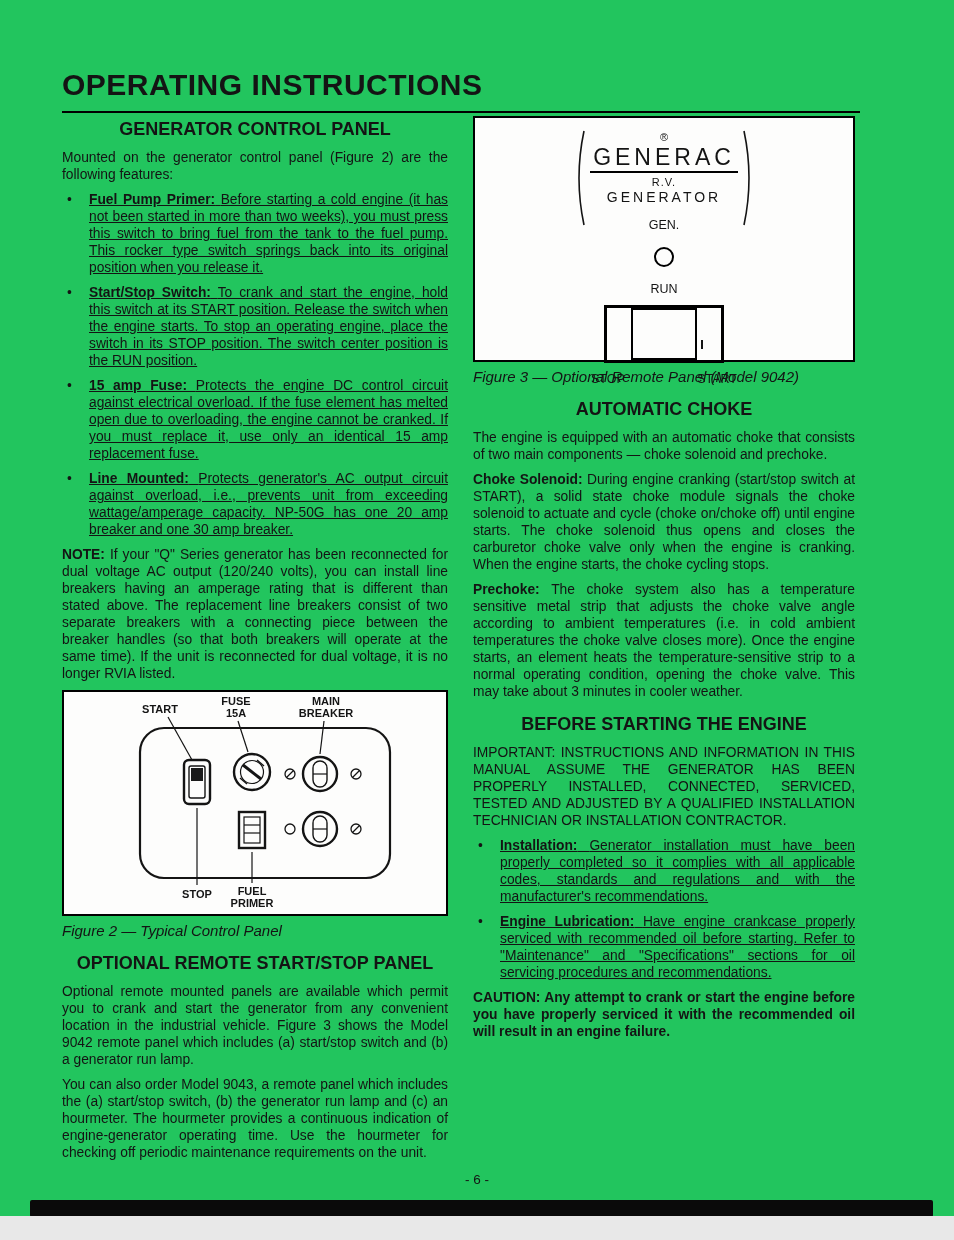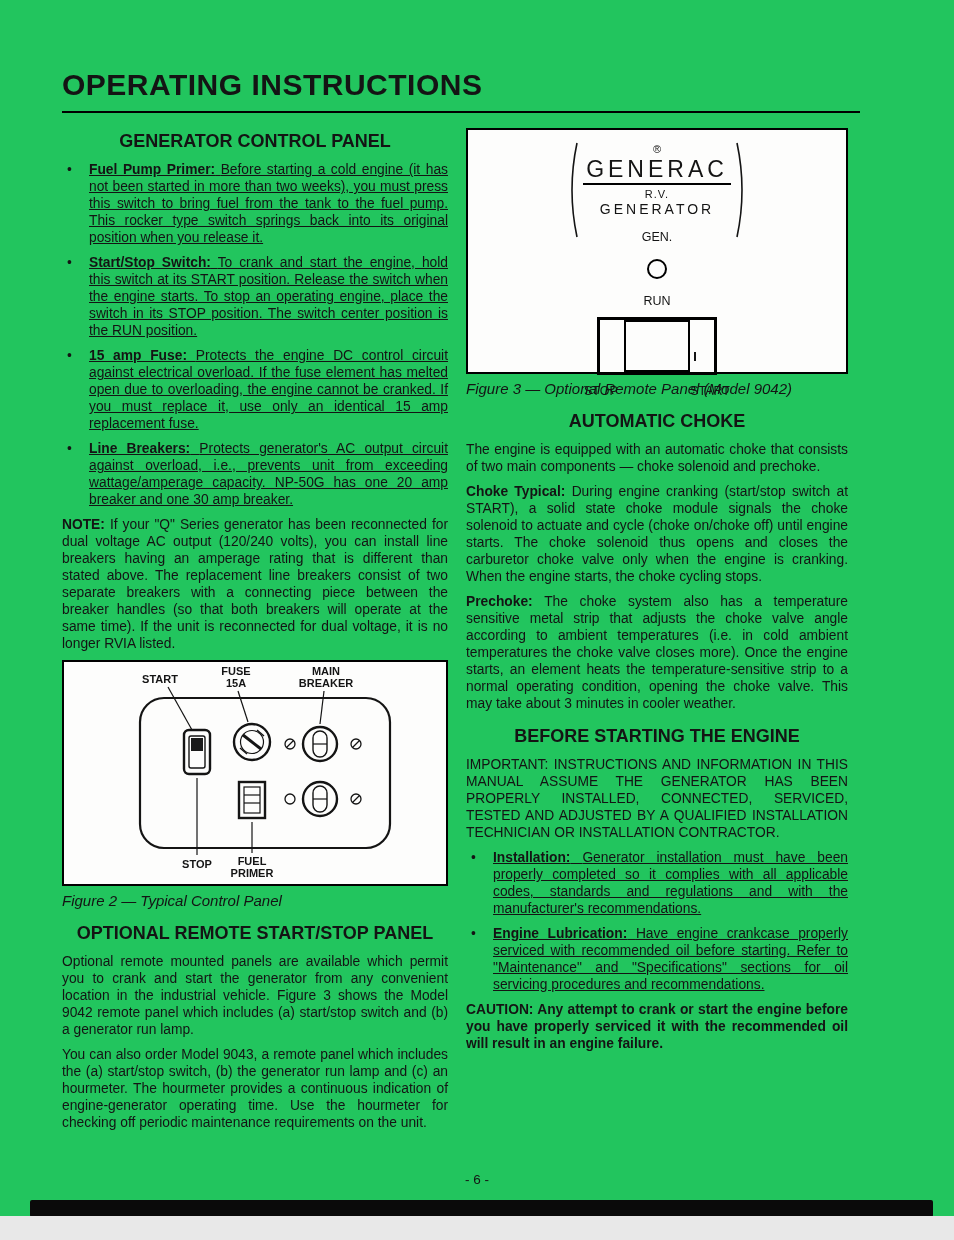--- a/index.html
+++ b/index.html
@@ -10,21 +10,21 @@
     font-family:"Liberation Sans", sans-serif;
     overflow:hidden;
   }
   .header {
     position:absolute; left:62px; top:68px; width:798px;
     border-bottom:2px solid #000; padding-bottom:9px;
   }
   .title { font-size:30px; font-weight:bold; letter-spacing:0.5px; }
   .columns {
     position:absolute; left:62px; top:116px; width:798px;
-    display:flex; gap:18px;margin-top:12px;
+    display:flex; gap:25px;
   }
   .col-left  { width:386px; }
   .col-right { width:382px; }
   .h2 { text-align:center; font-weight:bold; font-size:18px; margin:14px 0 9px; }
   .h2.first { margin-top:3px; }
   p.body {
     font-size:13.8px; line-height:17px; text-align:justify; margin-bottom:8px;
   }
   .b { font-weight:bold; }
   .bold-par { font-weight:bold; }
@@ -96,26 +96,27 @@
   <div class="header">
     <div class="title">OPERATING INSTRUCTIONS</div>
   </div>
 
   <div class="columns">
 
     <div class="col-left">
 
       <div class="h2 first">GENERATOR CONTROL PANEL</div>
 
+      <p class="body"><span>Mounted on the generator control panel (Figure 2) are the following features:</span></p>
 
       <ul class="bullets">
         <li><span class="b">Fuel Pump Primer:</span> <span>Before starting a cold engine (it has not been started in more than two weeks), you must press this switch to bring fuel from the tank to the fuel pump. This rocker type switch springs back into its original position when you release it.</span></li>
         <li><span class="b">Start/Stop Switch:</span> <span>To crank and start the engine, hold this switch at its START position. Release the switch when the engine starts. To stop an operating engine, place the switch in its STOP position. The switch center position is the RUN position.</span></li>
         <li><span class="b">15 amp Fuse:</span> <span>Protects the engine DC control circuit against electrical overload. If the fuse element has melted open due to overloading, the engine cannot be cranked. If you must replace it, use only an identical 15 amp replacement fuse.</span></li>
-        <li><span class="b">Line Breakers:</span> <span>Protects generator's AC output circuit against overload, i.e., prevents unit from exceeding wattage/amperage capacity. NP-50G has one 20 amp breaker and one 30 amp breaker.</span></li>
+        <li><span class="b">Line Mounted:</span> <span>Protects generator's AC output circuit against overload, i.e., prevents unit from exceeding wattage/amperage capacity. NP-50G has one 20 amp breaker and one 30 amp breaker.</span></li>
       </ul>
 
       <p class="body"><span class="b">NOTE:</span> <span>If your "Q" Series generator has been reconnected for dual voltage AC output (120/240 volts), you can install line breakers having an amperage rating that is different than stated above. The replacement line breakers consist of two separate breakers with a connecting piece between the breaker handles (so that both breakers will operate at the same time). If the unit is reconnected for dual voltage, it is no longer RVIA listed.</span></p>
 
       <div class="figure-box fig2-box">
         <svg width="382" height="218" viewBox="0 0 382 218">
 
           <text class="figtext" x="96" y="21" text-anchor="middle">START</text>
           <text class="figtext" x="172" y="13" text-anchor="middle">FUSE</text>
           <text class="figtext" x="172" y="25" text-anchor="middle">15A</text>
@@ -202,21 +203,21 @@
           <span>STOP</span>
           <span>START</span>
         </div>
       </div>
       <div class="caption">Figure 3 — Optional Remote Panel (Model 9042)</div>
 
       <div class="h2">AUTOMATIC CHOKE</div>
 
       <p class="body"><span>The engine is equipped with an automatic choke that consists of two main components — choke solenoid and prechoke.</span></p>
 
-      <p class="body"><span class="b">Choke Typical:</span> <span>During engine cranking (start/stop switch at START), a solid state choke module signals the choke solenoid to actuate and cycle (choke on/choke off) until engine starts. The choke solenoid thus opens and closes the carburetor choke valve only when the engine is cranking. When the engine starts, the choke cycling stops.</span></p>
+      <p class="body"><span class="b">Choke Solenoid:</span> <span>During engine cranking (start/stop switch at START), a solid state choke module signals the choke solenoid to actuate and cycle (choke on/choke off) until engine starts. The choke solenoid thus opens and closes the carburetor choke valve only when the engine is cranking. When the engine starts, the choke cycling stops.</span></p>
 
       <p class="body"><span class="b">Prechoke:</span> <span>The choke system also has a temperature sensitive metal strip that adjusts the choke valve angle according to ambient temperatures (i.e. in cold ambient temperatures the choke valve closes more). Once the engine starts, an element heats the temperature-sensitive strip to a normal operating condition, opening the choke valve. This may take about 3 minutes in cooler weather.</span></p>
 
       <div class="h2">BEFORE STARTING THE ENGINE</div>
 
       <p class="body"><span>IMPORTANT: INSTRUCTIONS AND INFORMATION IN THIS MANUAL ASSUME THE GENERATOR HAS BEEN PROPERLY INSTALLED, CONNECTED, SERVICED, TESTED AND ADJUSTED BY A QUALIFIED INSTALLATION TECHNICIAN OR INSTALLATION CONTRACTOR.</span></p>
 
       <ul class="bullets">
         <li><span class="b">Installation:</span> <span>Generator installation must have been properly completed so it complies with all applicable codes, standards and regulations and with the manufacturer's recommendations.</span></li>
         <li><span class="b">Engine Lubrication:</span> <span>Have engine crankcase properly serviced with recommended oil before starting. Refer to "Maintenance" and "Specifications" sections for oil servicing procedures and recommendations.</span></li>

